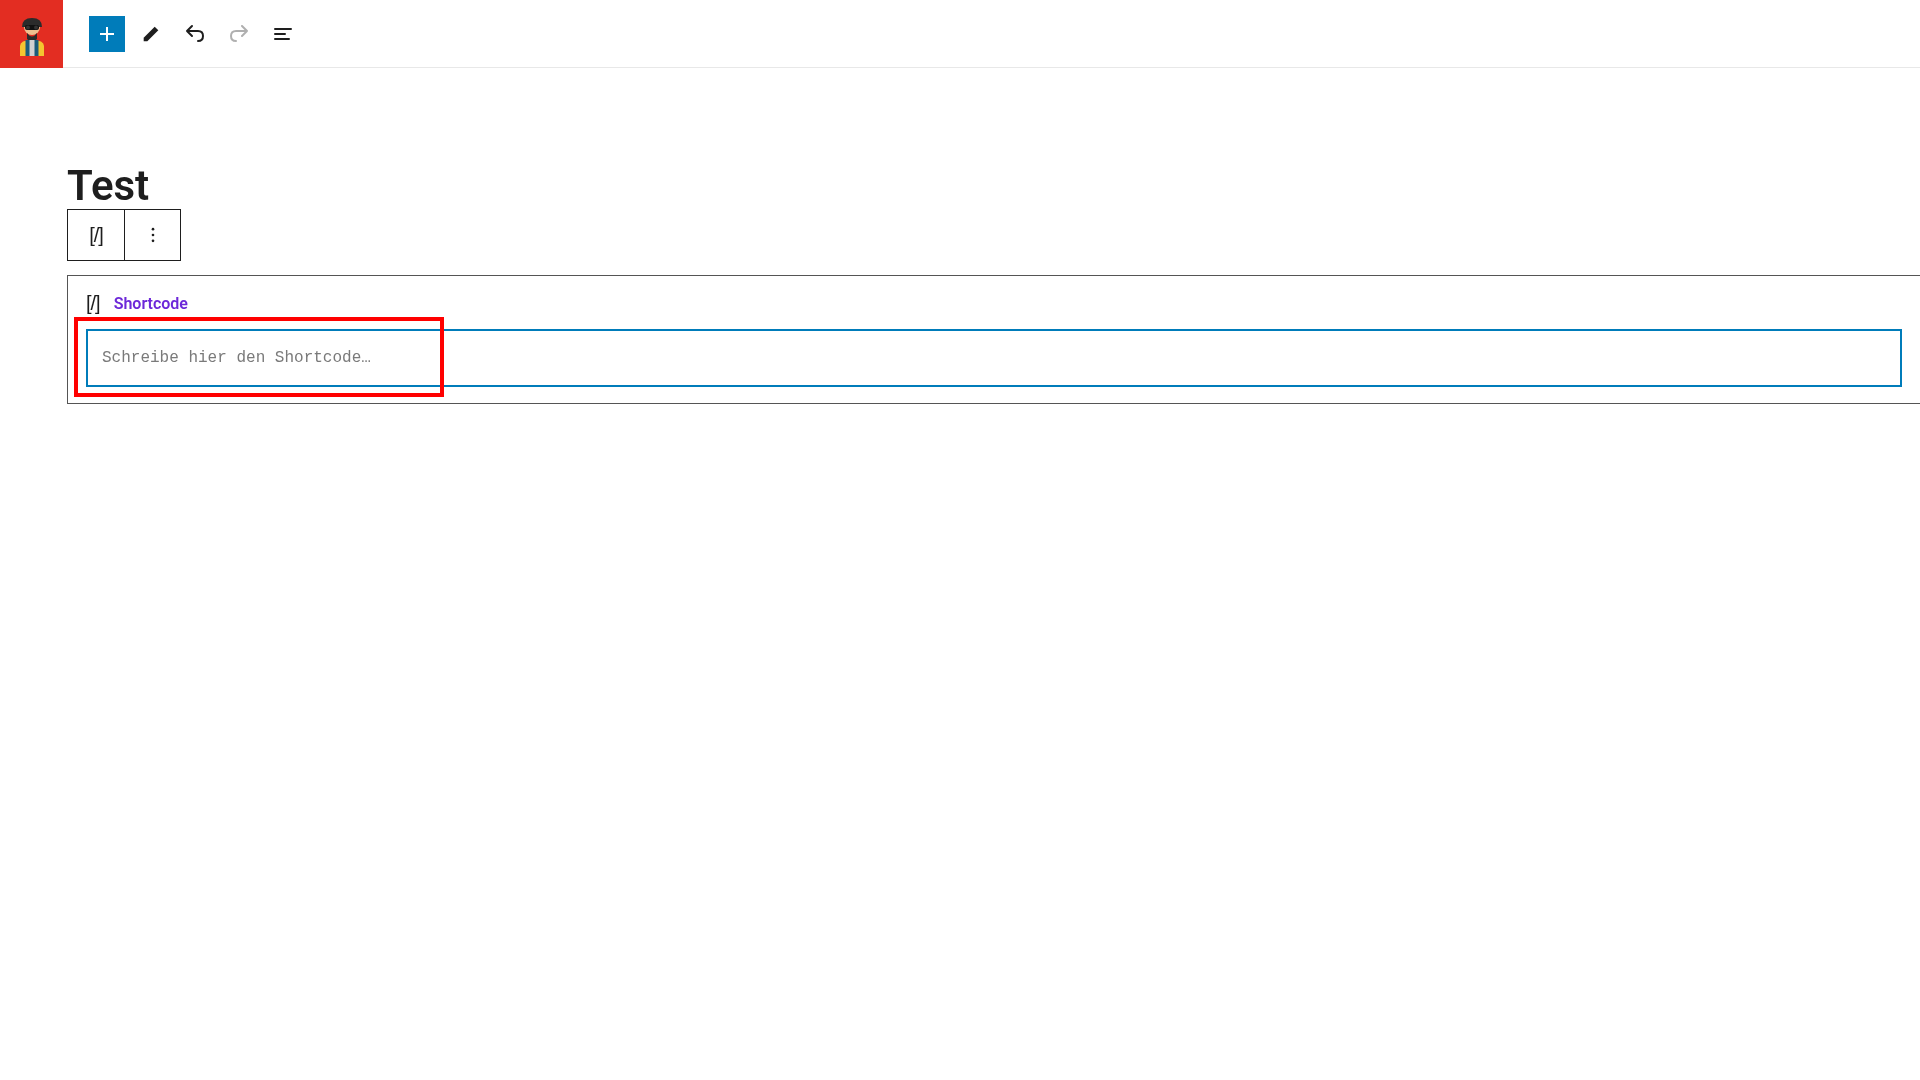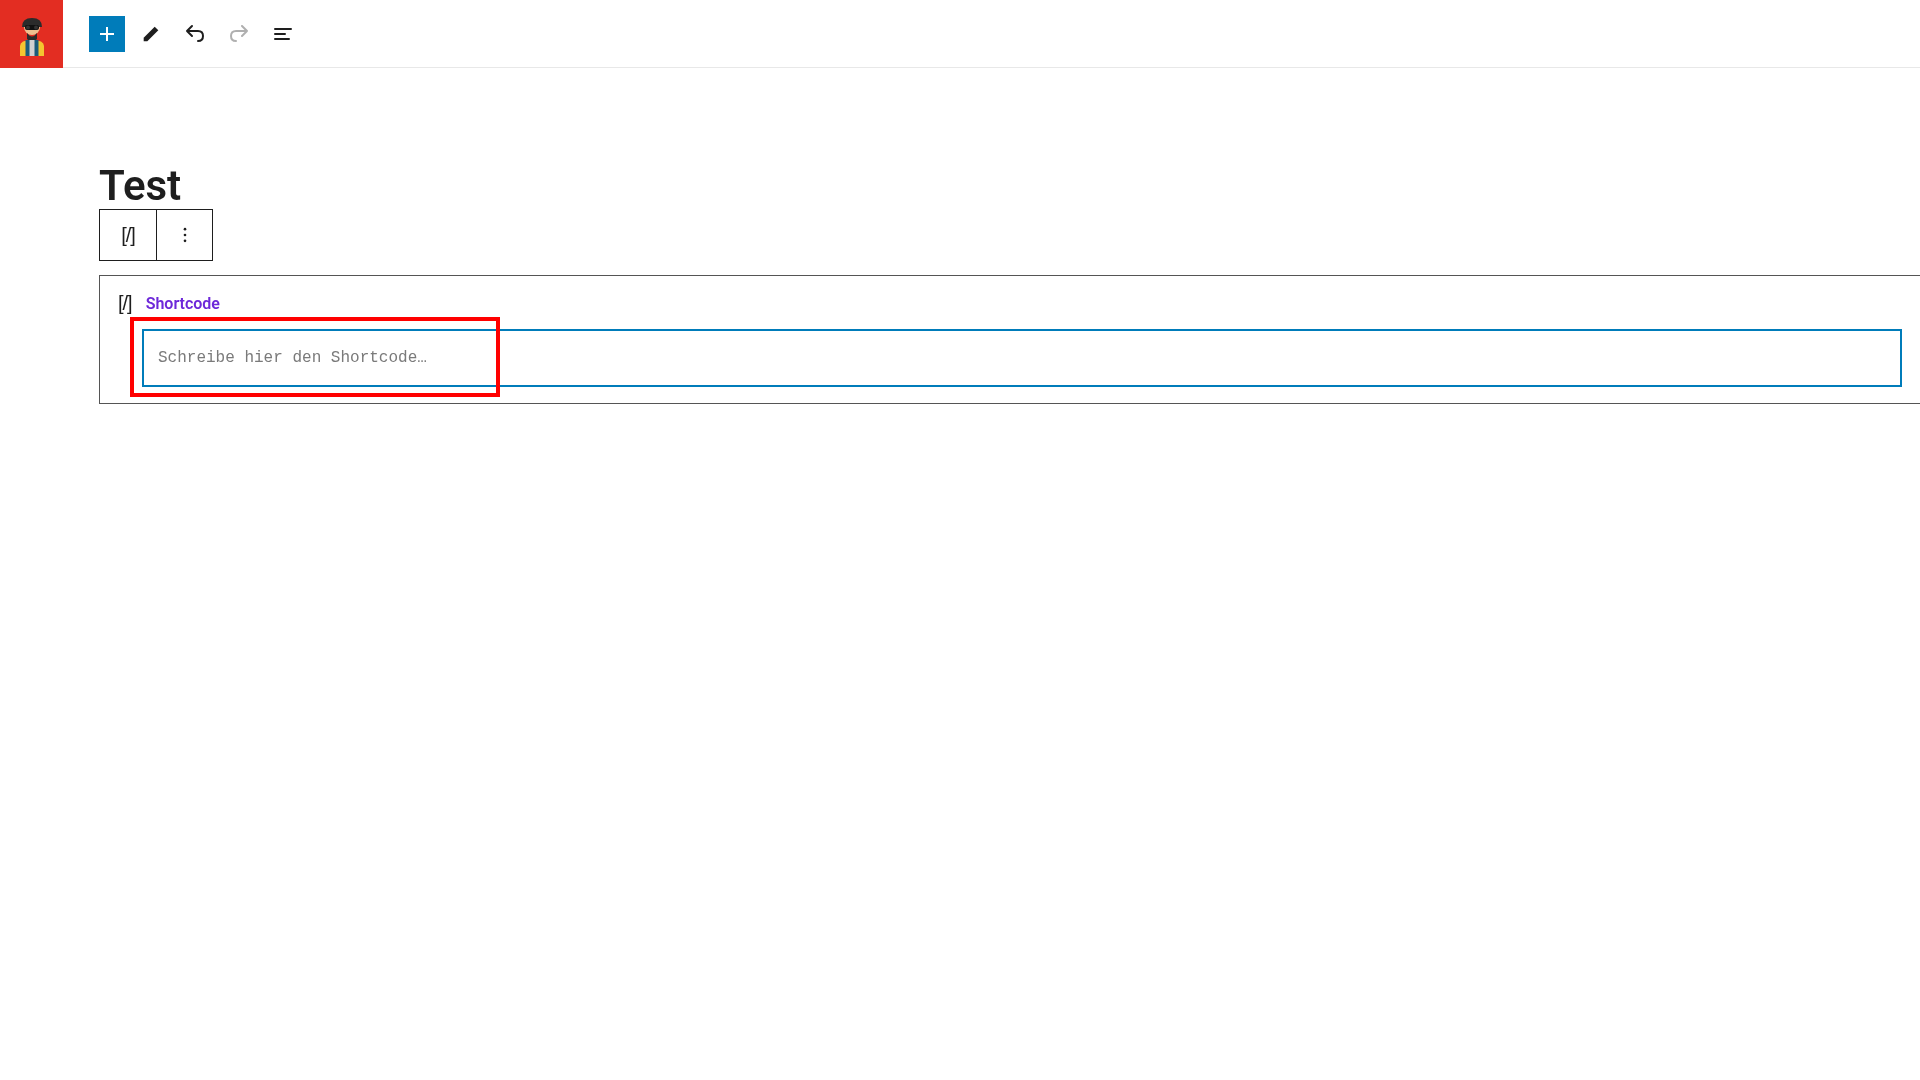--- a/index.html
+++ b/index.html
@@ -64,21 +64,21 @@
       cursor: pointer;
     }
     
     .tool-btn.disabled {
       opacity: 0.35;
       cursor: default;
     }
     
     
     .editor-area {
-      padding: 95px 0 0 99px;
+      padding: 95px 0 0 67px;
       position: relative;
     }
     
     .post-title {
       font-size: 42px;
       font-weight: 600;
       color: #1e1e1e;
       line-height: 1.1;
       font-family: "Segoe UI", Roboto, sans-serif;
     }
@@ -123,21 +123,20 @@
     }
     
     .block-label {
       font-size: 16px;
       font-weight: 600;
       color: #6d28d9;
     }
     
     .shortcode-input-wrapper {
       position: relative;
-      margin-left: 24px;
     }
     
     .highlight-box {
       position: absolute;
       top: -12px;
       left: -12px;
       width: 370px;
       height: 80px;
       border: 4px solid #ff0000;
       pointer-events: none;

